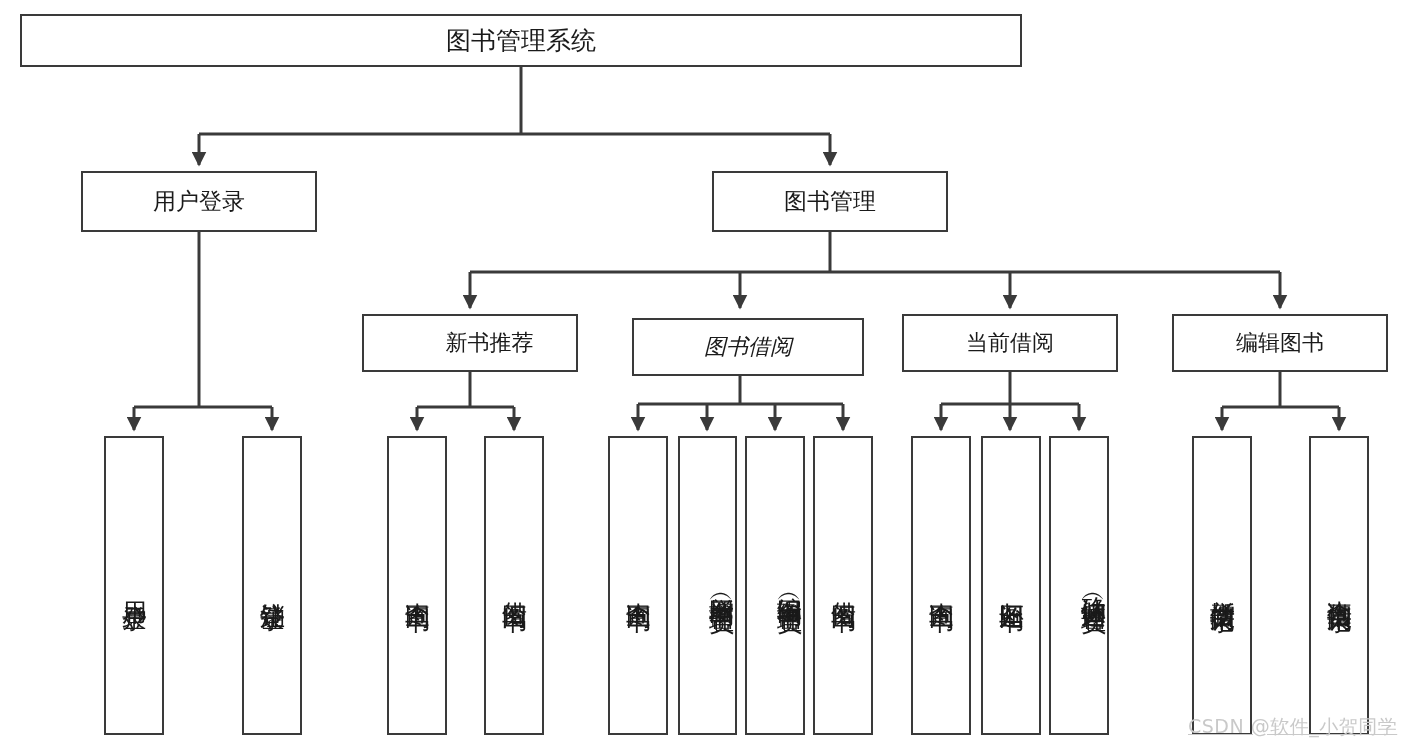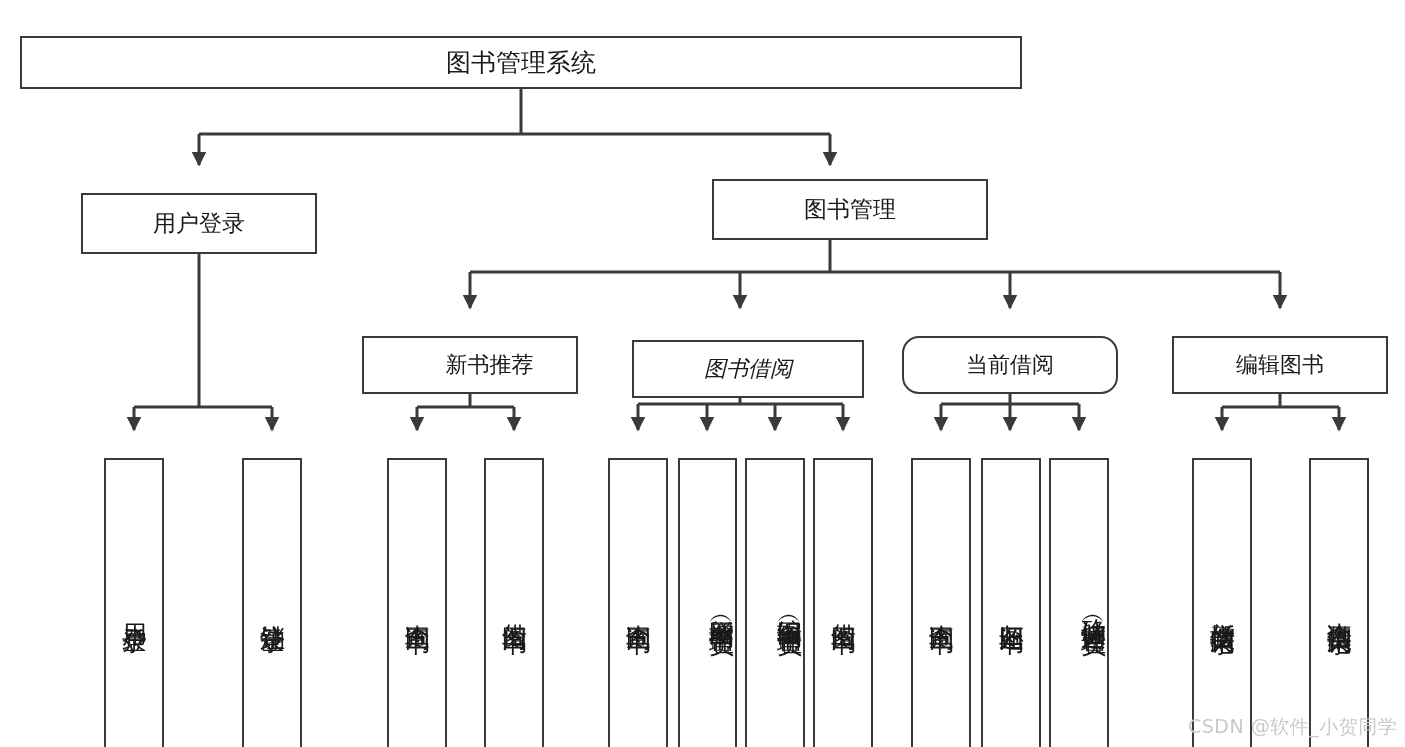--- a/index.html
+++ b/index.html
@@ -30,21 +30,20 @@
     position: absolute;
     box-sizing: border-box;
     border: 2.5px solid #3a3a3a;
     background: #ffffff;
     display: flex;
     align-items: center;
     justify-content: center;
     color: #1a1a1a;
     text-align: center;
     line-height: 1.12;
-    margin-top: 22px;
   }
   .node.root {
     font-size: 25px;
   }
   .node.lvl2 {
     font-size: 23px;
   }
   .node.lvl3 {
     font-size: 22px;
   }
@@ -119,40 +118,40 @@
       <path d="M 1280 372 L 1280 407"></path>
       <path d="M 1222 407 L 1339 407"></path>
       <path d="M 1222 407 L 1222 430" marker-end="url(#arrow)"></path>
       <path d="M 1339 407 L 1339 430" marker-end="url(#arrow)"></path>
     </g>
   </svg>
 
   <div class="node root" style="left:20px; top:14px; width:1002px; height:53px;">图书管理系统</div>
 
   <div class="node lvl2" style="left:81px; top:171px; width:236px; height:61px;">用户登录</div>
-  <div class="node lvl2" style="left:712px; top:157px; width:276px; height:61px;">图书管理</div>
+  <div class="node lvl2" style="left:712px; top:171px; width:236px; height:61px;">图书管理</div>
 
   <div class="node lvl3" style="left:362px; top:314px; width:216px; height:58px;padding-left:39px;">新书推荐</div>
   <div class="node lvl3" style="left:632px; top:318px; width:232px; height:58px;font-style:italic;">图书借阅</div>
-  <div class="node lvl3" style="left:902px; top:314px; width:216px; height:58px;border-radius:17px;">当前借阅</div>
+  <div class="node lvl3" style="left:902px; top:314px; width:216px; height:58px;">当前借阅</div>
   <div class="node lvl3" style="left:1172px; top:314px; width:216px; height:58px;">编辑图书</div>
 
   <div class="node leaf" style="left:104px; top:436px; width:60px; height:299px;">用户登录</div>
   <div class="node leaf" style="left:242px; top:436px; width:60px; height:299px;">注销登录</div>
 
   <div class="node leaf" style="left:387px; top:436px; width:60px; height:299px;">查询图书</div>
   <div class="node leaf" style="left:484px; top:436px; width:60px; height:299px;">借阅图书</div>
 
   <div class="node leaf" style="left:608px; top:436px; width:60px; height:299px;">查询图书</div>
   <div class="node leaf tall-text" style="left:678px; top:436px; width:59px; height:299px;">新增图书（管理员）</div>
   <div class="node leaf tall-text" style="left:745px; top:436px; width:60px; height:299px;">编辑图书（管理员）</div>
   <div class="node leaf" style="left:813px; top:436px; width:60px; height:299px;">借阅图书</div>
 
   <div class="node leaf" style="left:911px; top:436px; width:60px; height:299px;">查询图书</div>
   <div class="node leaf" style="left:981px; top:436px; width:60px; height:299px;">归还图书</div>
   <div class="node leaf tall-text" style="left:1049px; top:436px; width:60px; height:299px;">确认归还（管理员）</div>
 
   <div class="node leaf" style="left:1192px; top:436px; width:60px; height:299px;">新增借阅记录</div>
   <div class="node leaf" style="left:1309px; top:436px; width:60px; height:299px;">查询借阅记录</div>
 
-  <div class="watermark" style="left:1188px; top:714px;">CSDN @软件_小贺同学</div>
+  <div class="watermark" style="left:1188px; top:714px;text-decoration:underline;">CSDN @软件_小贺同学</div>
 
 </div>
 
 </body></html>

